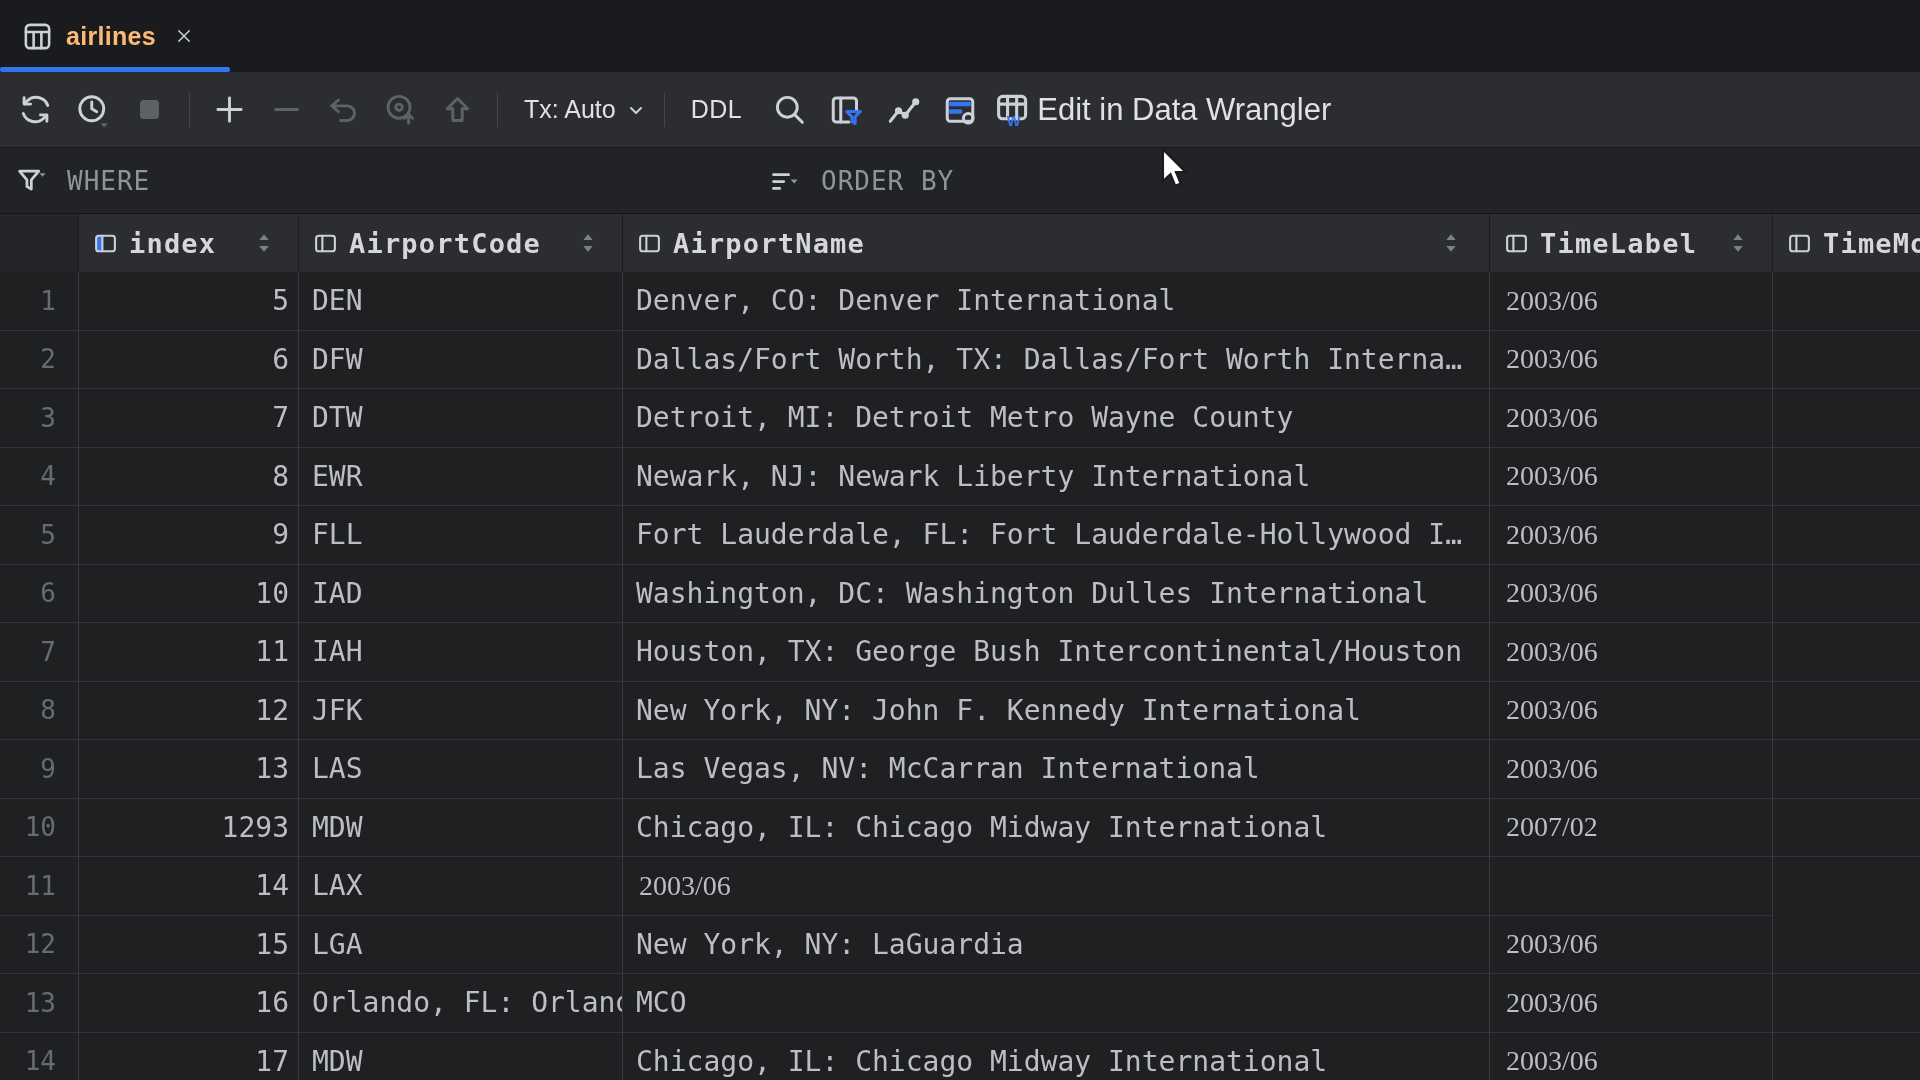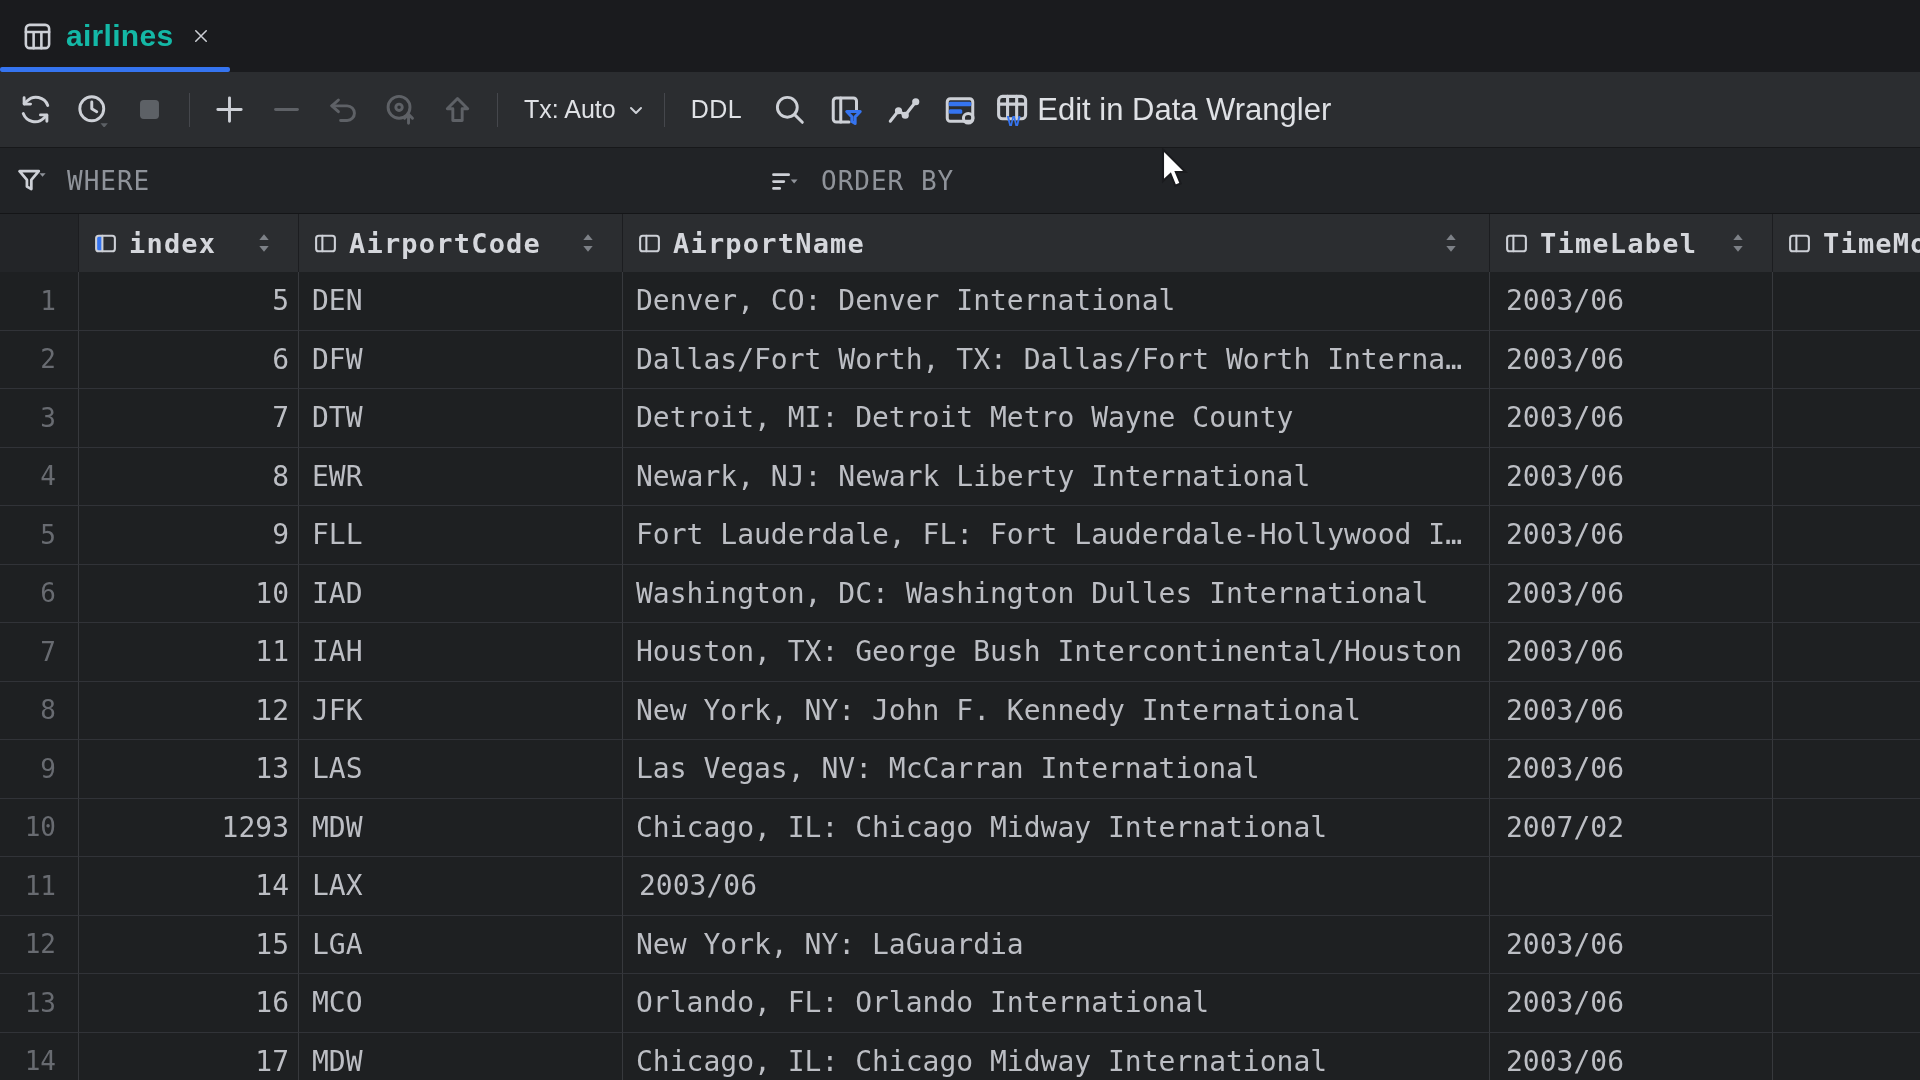--- a/index.html
+++ b/index.html
@@ -4,21 +4,21 @@
 <style>
   * { margin:0; padding:0; box-sizing:border-box; }
   html,body { width:1920px; height:1080px; overflow:hidden; background:#1a1b1e;
               font-family:"Liberation Sans","DejaVu Sans",sans-serif; }
   .mono { font-family:"DejaVu Sans Mono","Liberation Mono",monospace; }
 
   
   .tabbar { position:absolute; top:0; left:0; right:0; height:72px; background:#1a1b1e; }
   .tab { position:absolute; left:0; top:0; width:230px; height:72px; display:flex; align-items:center;
          padding-left:22px; gap:13px; cursor:default; }
-  .tab-label { color:#14b8a6; font-size:30px; font-weight:700; letter-spacing:.3px; }
+  .tab-label { color:#fdba74; font-size:25px; font-weight:700; letter-spacing:.3px; }
   .tab-close { color:#87898e; font-size:26px; line-height:1; padding:2px 6px; }
   .tab-underline { position:absolute; left:0; bottom:0; width:230px; height:5px; background:#3574f0; border-radius:2px; }
 
   
   .toolbar { position:absolute; top:72px; left:0; right:0; height:76px; background:#2b2d30;
              display:flex; align-items:center; padding-left:12px; border-bottom:1px solid #17181a; }
   .tbtn { width:46px; height:50px; display:flex; align-items:center; justify-content:center;
           border-radius:6px; flex:0 0 auto; margin-right:11px; position:relative; }
   .tsep { width:1px; height:34px; background:#45474c; margin:0 16px 0 6px; flex:0 0 auto; }
   .ttext { color:#dfe1e5; font-size:25px; display:flex; align-items:center; gap:8px; padding:0 10px; height:50px; flex:0 0 auto; }
@@ -45,21 +45,21 @@
               font-family:"DejaVu Sans Mono","Liberation Mono",monospace; }
   .sort { position:absolute; right:26px; top:50%; transform:translateY(-50%); }
   .th.c-name .sort { right:30px; }
 
   .tr { height:58.5px; }
   .td { display:flex; align-items:center; padding-left:13px; border-right:1px solid #37393d;
         border-bottom:1px solid #313338; color:#bcbec4; font-size:28px; white-space:nowrap; overflow:hidden;
         font-family:"DejaVu Sans Mono","Liberation Mono",monospace; }
   .td.gutter { justify-content:flex-end; padding-right:22px; padding-left:0; color:#686b71; font-size:26px; }
   .td.c-index { justify-content:flex-end; padding-right:9px; }
-  .td.c-time { padding-left:16px; }
+  .td.c-time { padding-left:16px;font-family:Liberation Serif, serif; }
 
   
   svg { display:block; }
   .ic { stroke:#cdd0d6; stroke-width:2; fill:none; stroke-linecap:round; stroke-linejoin:round; }
   .ic-dim { stroke:#5e6166; }
   .blue { stroke:#3574f0; }
   .bluefill { fill:#3574f0; stroke:none; }
   .grayfill { fill:#5d6166; stroke:none; }
   .dimtext { fill:#8f939a; }
 
@@ -445,22 +445,22 @@
         <div class="td gutter">12</div>
         <div class="td c-index">15</div>
         <div class="td c-code">LGA</div>
         <div class="td c-name">New York, NY: LaGuardia</div>
         <div class="td c-time">2003/06</div>
         <div class="td c-timemo"></div>
       </div>
       <div class="tr">
         <div class="td gutter">13</div>
         <div class="td c-index">16</div>
+        <div class="td c-name">Orlando, FL: Orlando International</div>
         <div class="td c-code">MCO</div>
-        <div class="td c-name">Orlando, FL: Orlando International</div>
         <div class="td c-time">2003/06</div>
         <div class="td c-timemo"></div>
       </div>
       <div class="tr">
         <div class="td gutter">14</div>
         <div class="td c-index">17</div>
         <div class="td c-code">MDW</div>
         <div class="td c-name">Chicago, IL: Chicago Midway International</div>
         <div class="td c-time">2003/06</div>
         <div class="td c-timemo"></div>

